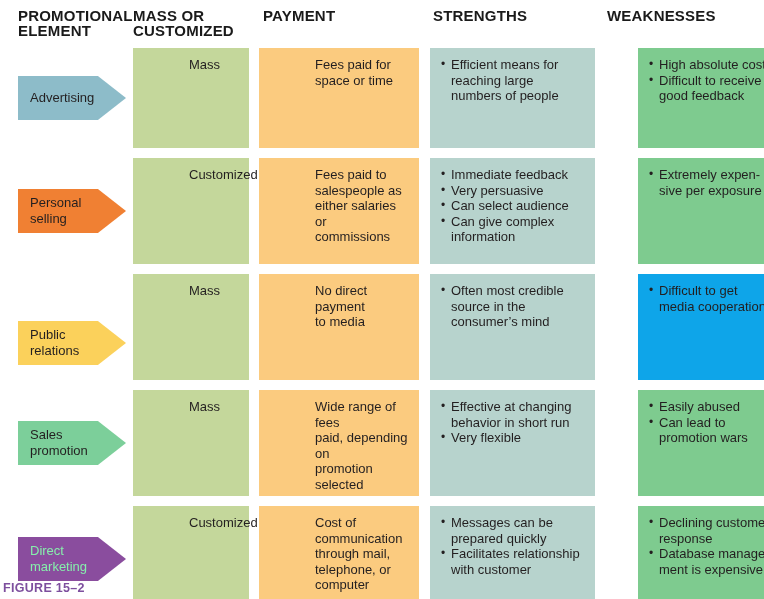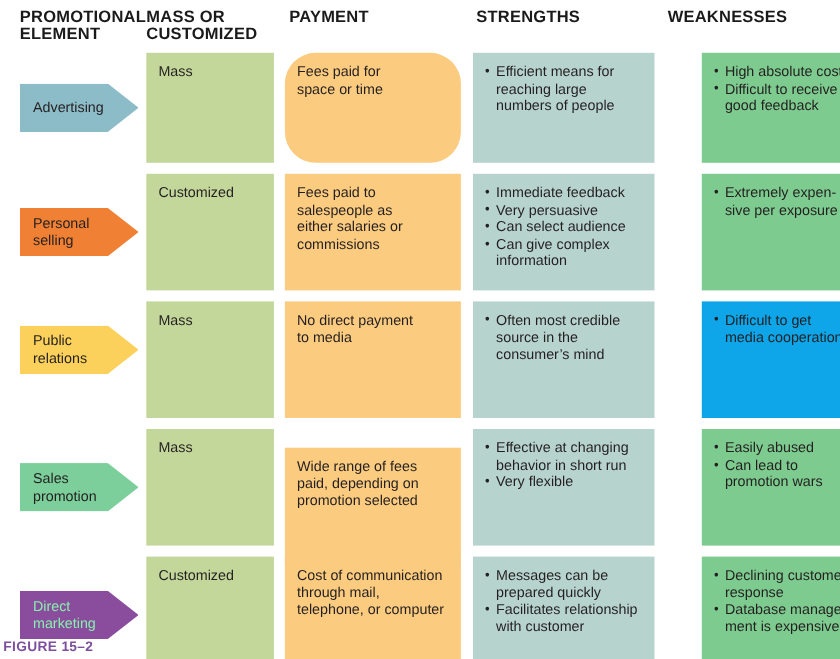--- a/index.html
+++ b/index.html
@@ -81,21 +81,21 @@
     padding: 9px 10px 8px 11px;
     font-size: 13px;
     line-height: 15.5px;
     color: #231f20;
   }
   .c-1 { left: 133px; width: 116px; }
   .c-2 { left: 259px; width: 160px; }
   .c-3 { left: 430px; width: 165px; }
   .c-4 { left: 638px; width: 177px; }
 
-  .cell-text { white-space: pre-line; }
+  .cell-text { white-space: pre-line; margin-left: 45px; }
 
   ul.bullets {
     margin: 0;
     padding: 0;
     list-style: none;
   }
   ul.bullets li {
     position: relative;
     padding-left: 10px;
     white-space: pre-line;
@@ -135,21 +135,21 @@
 <div class="grid">
     <div class="row" style="height: 110px;">
       <div class="arrow-wrap" style="top: 28px;">
         <div class="arrow" style="background: rgb(141, 188, 201); height: 44px;">
           <span class="arrow-label">Advertising</span>
         </div>
       </div>
       <div class="cell c-1" style="background: rgb(196, 215, 155); height: 100px; top: 0px;">
         <div class="cell-text">Mass</div>
       </div>
-      <div class="cell c-2" style="background: rgb(251, 203, 127); height: 100px; top: 0px; border-radius: 28px;">
+      <div class="cell c-2" style="background: rgb(251, 203, 127); height: 100px; top: 0px;">
         <div class="cell-text">Fees paid for
 space or time</div>
       </div>
       <div class="cell c-3" style="background: rgb(183, 211, 205); height: 100px; top: 0px;">
         <ul class="bullets">
           <li>Efficient means for
 reaching large
 numbers of people</li>
         </ul>
       </div>
@@ -187,21 +187,21 @@
         </ul>
       </div>
       <div class="cell c-4" style="background: rgb(126, 203, 143); height: 106px; top: 0px;">
         <ul class="bullets">
           <li>Extremely expen-
 sive per exposure</li>
         </ul>
       </div>
     </div>
     <div class="row" style="height: 116px;">
-      <div class="arrow-wrap" style="top: 22px;">
+      <div class="arrow-wrap" style="top: 47px;">
         <div class="arrow" style="background: rgb(251, 209, 91); height: 44px;">
           <span class="arrow-label">Public
 relations</span>
         </div>
       </div>
       <div class="cell c-1" style="background: rgb(196, 215, 155); height: 106px; top: 0px;">
         <div class="cell-text">Mass</div>
       </div>
       <div class="cell c-2" style="background: rgb(251, 203, 127); height: 106px; top: 0px;">
         <div class="cell-text">No direct payment
@@ -224,21 +224,21 @@
     <div class="row" style="height: 116px;">
       <div class="arrow-wrap" style="top: 31px;">
         <div class="arrow" style="background: rgb(124, 207, 154); height: 44px;">
           <span class="arrow-label">Sales
 promotion</span>
         </div>
       </div>
       <div class="cell c-1" style="background: rgb(196, 215, 155); height: 106px; top: 0px;">
         <div class="cell-text">Mass</div>
       </div>
-      <div class="cell c-2" style="background: rgb(251, 203, 127); height: 106px; top: 17px;">
+      <div class="cell c-2" style="background: rgb(251, 203, 127); height: 106px; top: 0px;">
         <div class="cell-text">Wide range of fees
 paid, depending on
 promotion selected</div>
       </div>
       <div class="cell c-3" style="background: rgb(183, 211, 205); height: 106px; top: 0px;">
         <ul class="bullets">
           <li>Effective at changing
 behavior in short run</li>
           <li>Very flexible</li>
         </ul>

